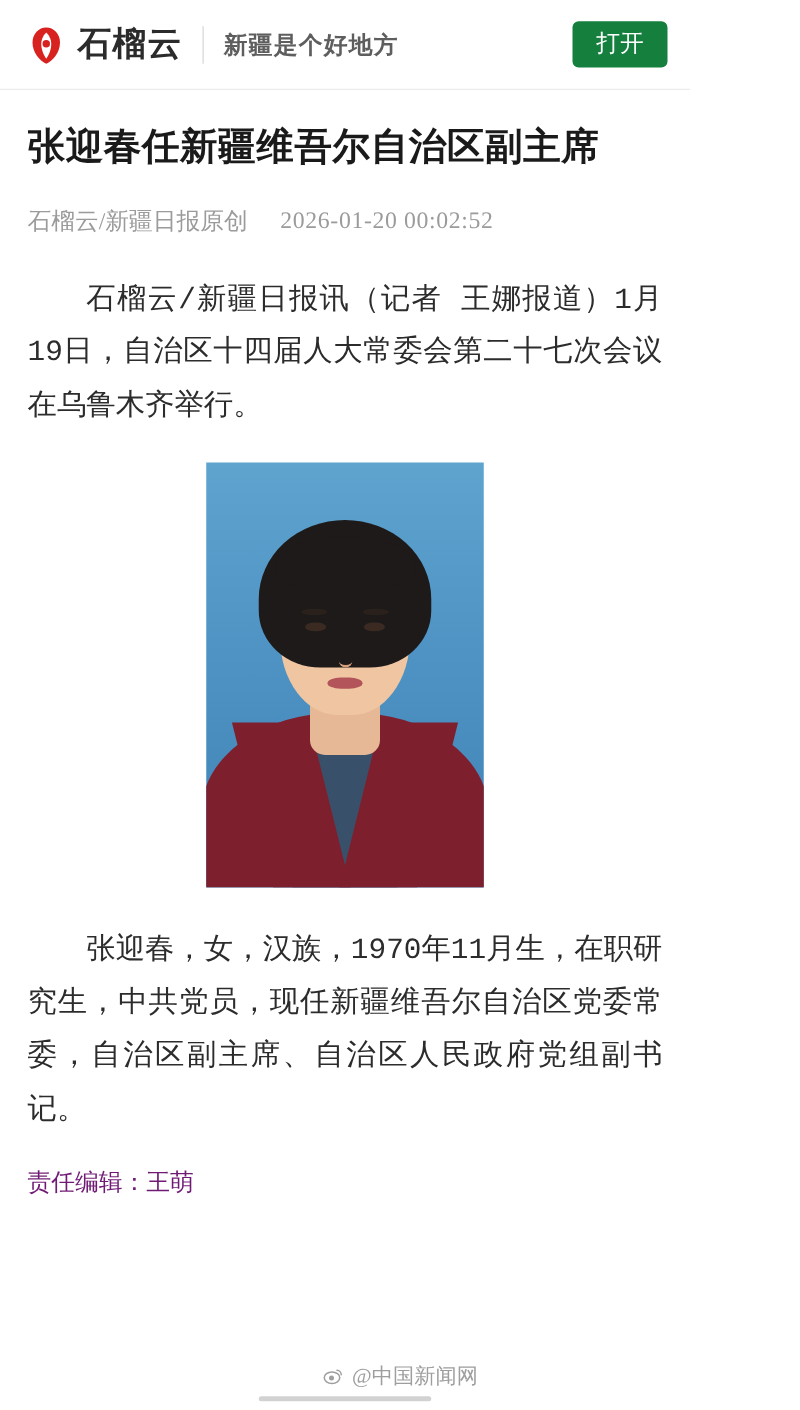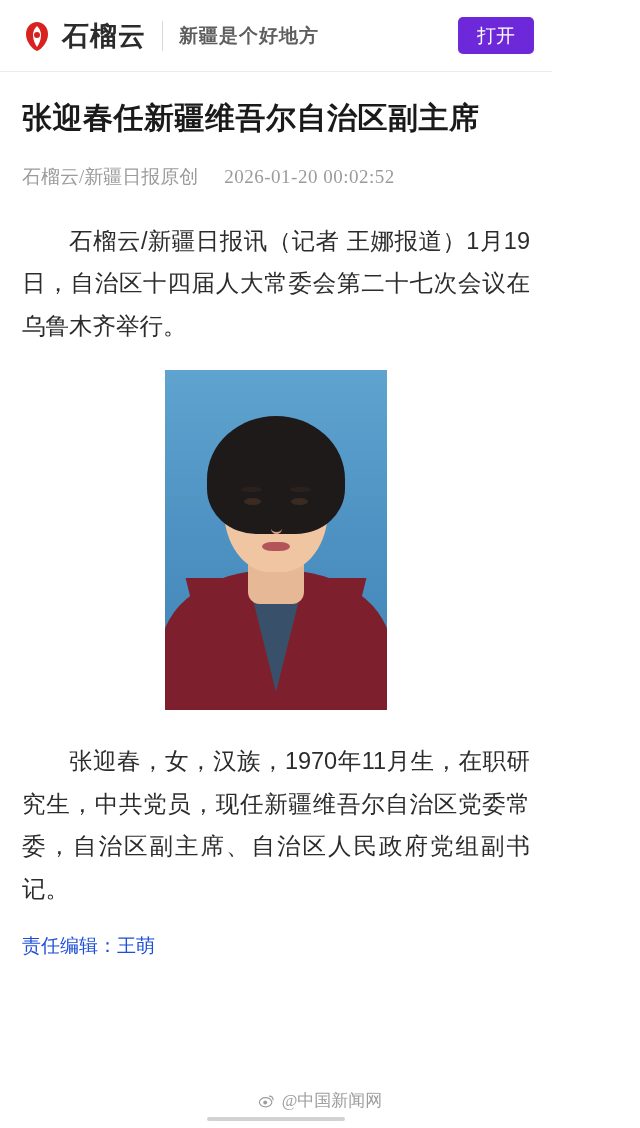--- a/index.html
+++ b/index.html
@@ -62,21 +62,21 @@
   .slogan {
     font-size: 19px;
     color: #5e5e5e;
     letter-spacing: 1px;
     white-space: nowrap;
     font-family: "DejaVu Sans", "Liberation Sans", sans-serif;
     font-weight: bold;
   }
   .header-spacer { flex: 1 1 auto; }
   .open-btn {
-    background: #6d28d9;
+    background: #15803d;
     color: #ffffff;
     font-size: 19px;
     border: none;
     border-radius: 5px;
     padding: 9px 19px;
     cursor: pointer;
     font-family: "DejaVu Sans", "Liberation Sans", sans-serif;
     line-height: 1;
   }
 
@@ -104,21 +104,21 @@
     font-family: Liberation Serif, serif;
   }
   .meta .source { white-space: nowrap; }
   .meta .time { white-space: nowrap; letter-spacing: 0.5px; }
 
   .body-text {
     margin-top: 30px;
     font-size: 23.5px;
     line-height: 1.82;
     color: #2c2c2c;
-    font-family: Liberation Sans, sans-serif;
+    font-family: Liberation Mono, monospace;
     text-align: justify;
   }
   .body-text p {
     margin: 0 0 22px 0;
     text-indent: 2em;
   }
 
   
   .photo-wrap {
     display: flex;
@@ -248,21 +248,21 @@
     width: 28px;
     height: 9px;
     background: #b3545a;
     border-radius: 14px / 6px;
   }
 
   
   .editor {
     margin: 10px 0 0 0;
     font-size: 19px;
-    color: #1d4ed8;
+    color: #701a75;
     font-family: "DejaVu Sans", "Liberation Sans", sans-serif;
   }
 
   
   .footer {
     position: absolute;
     left: 0;
     bottom: 0;
     width: 640px;
     height: 56px;

